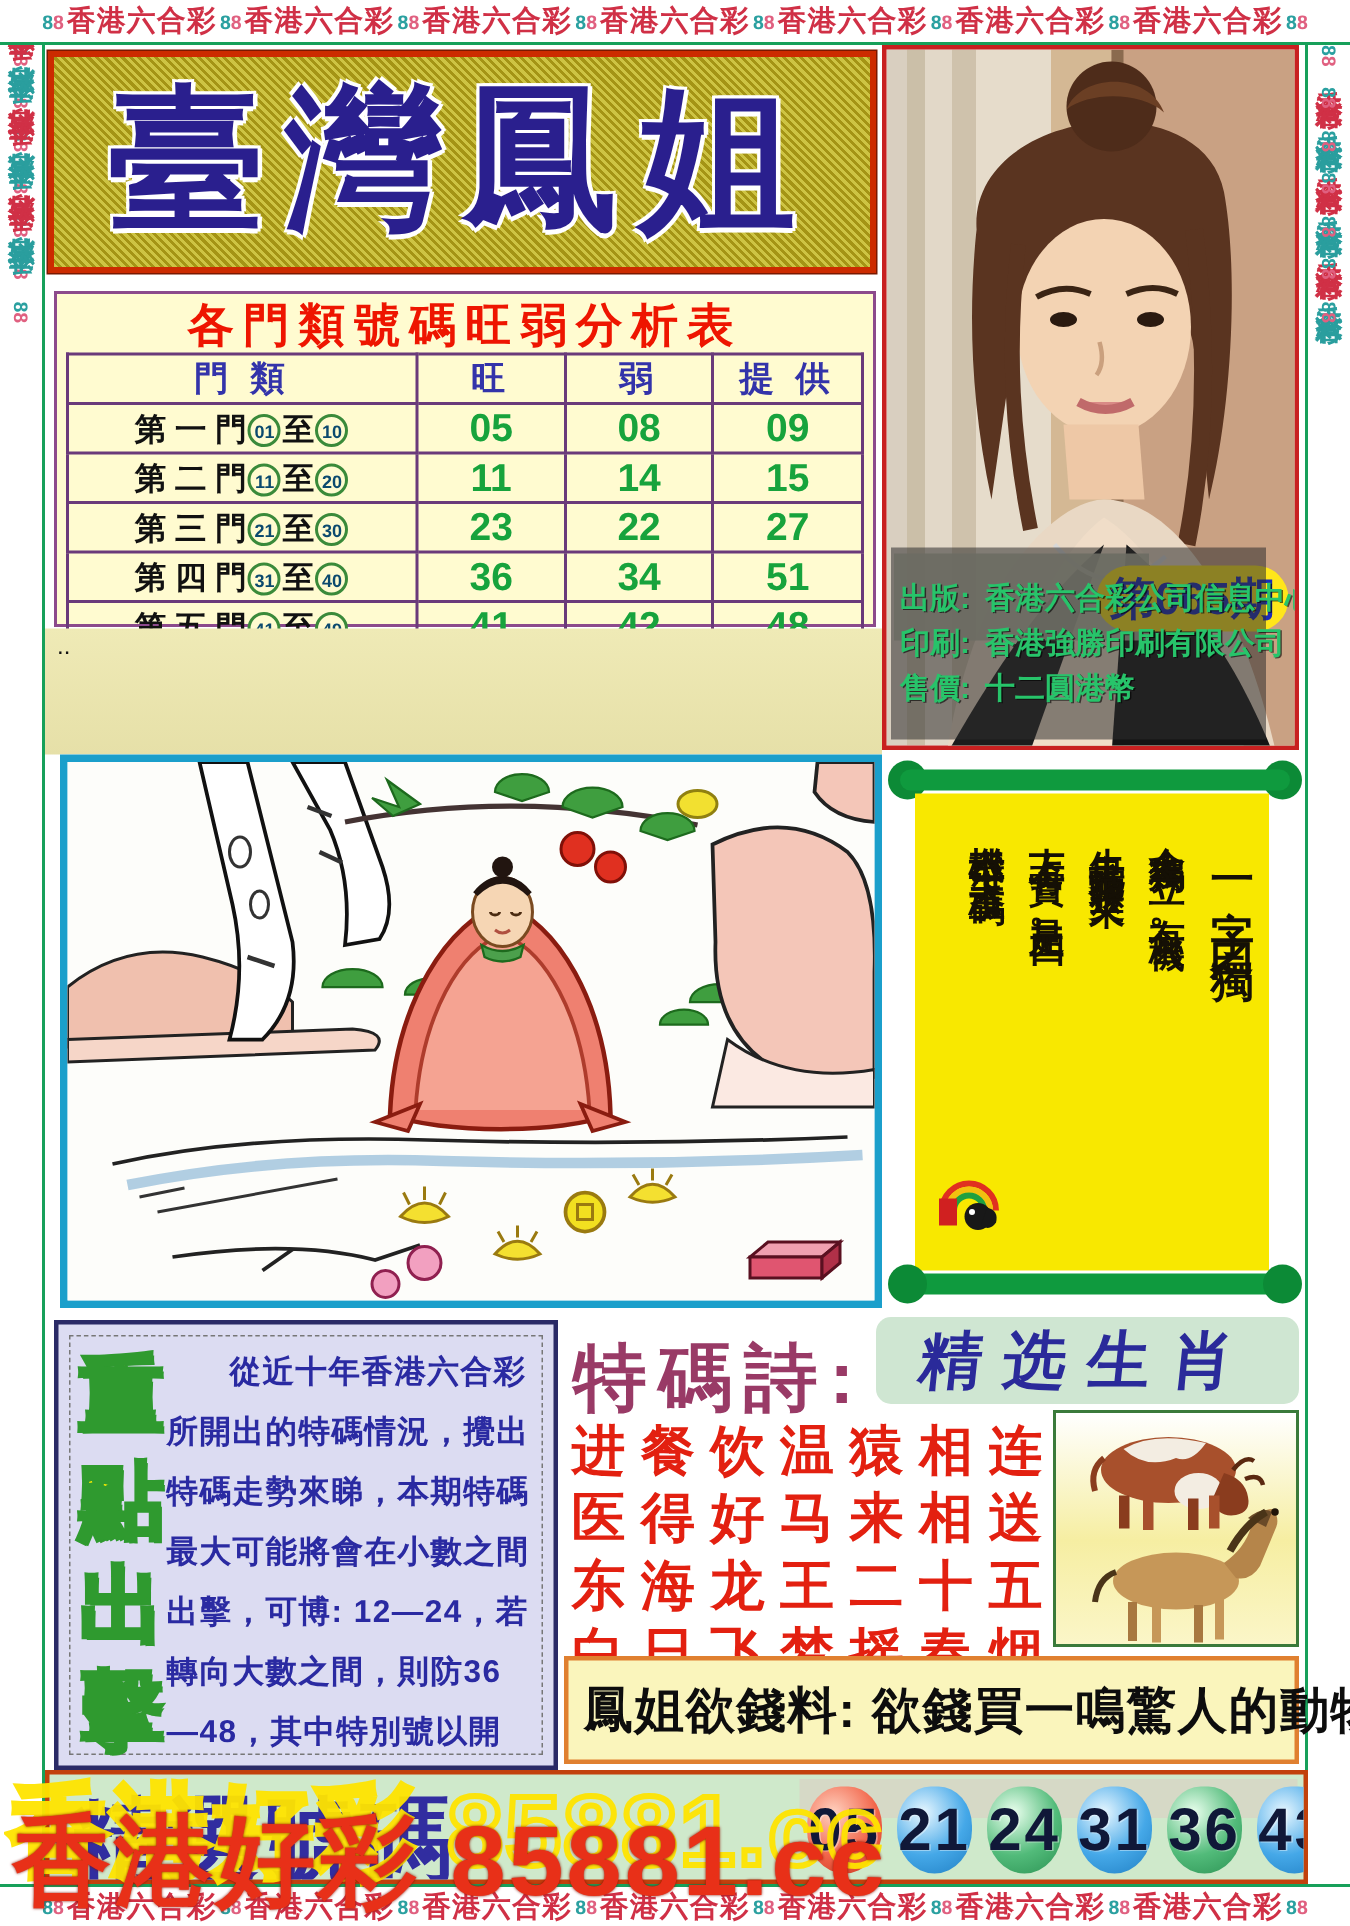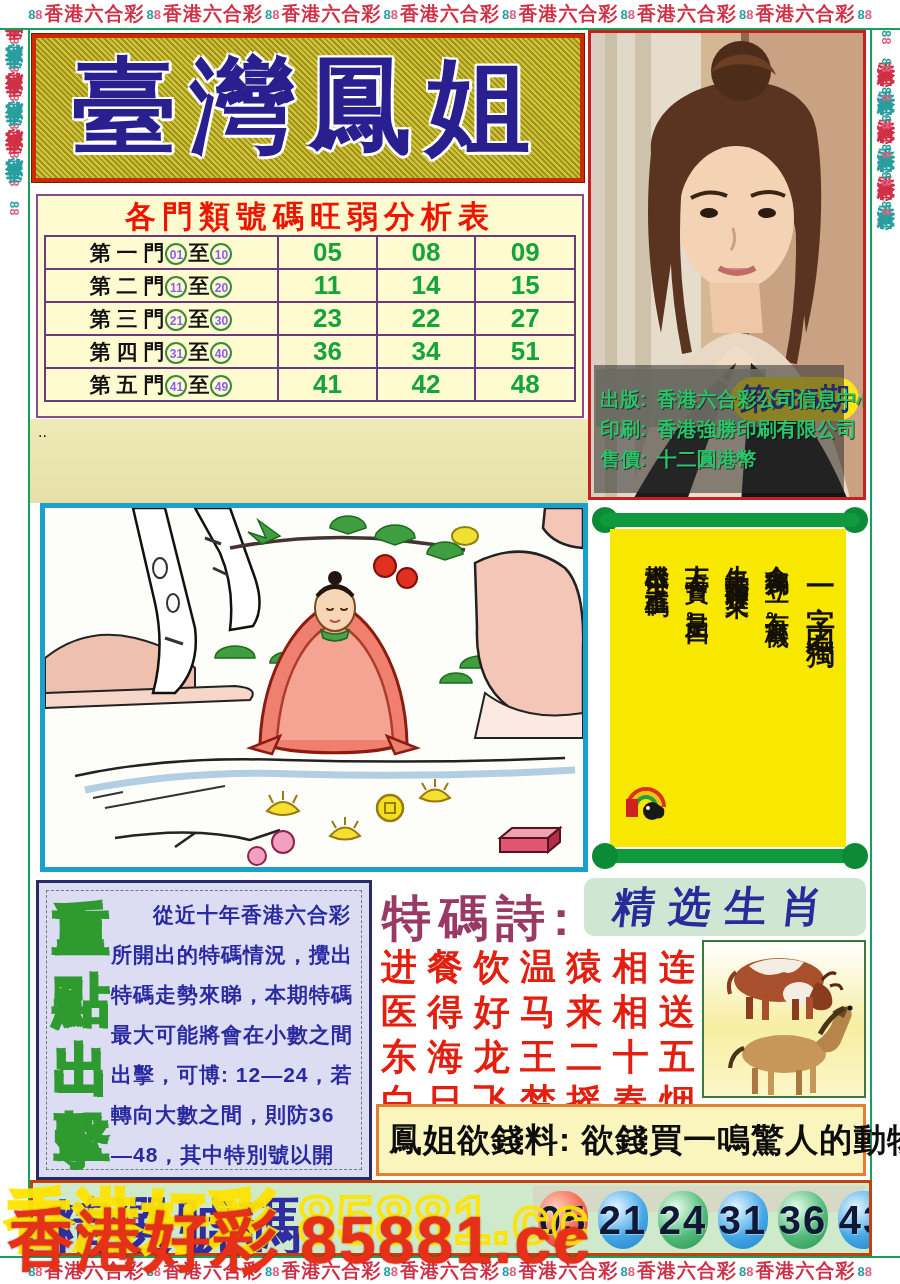--- a/index.html
+++ b/index.html
@@ -46,21 +46,21 @@
 
   
   .table-box { position:absolute; left:36px; top:194px; width:548px; height:224px; background:#fffbd0; border:2px solid #8c4a8c; padding:3px 6px; }
   .table-title { text-align:center; color:#ee1500; font-size:31px; font-weight:bold; letter-spacing:6px; line-height:36px; }
   table.an { width:100%; border-collapse:collapse; }
   table.an td { border:2px solid #6a3a7a; text-align:center; height:29px; }
   td.hdr { color:#3333aa; font-size:23px; font-weight:bold; letter-spacing:4px; }
   td.gate { color:#111; font-size:21px; font-weight:bold; white-space:nowrap; }
   td.val { color:#17a33c; font-size:26px; font-weight:bold; }
   .circ { display:inline-block; width:22px; height:22px; line-height:20px; border:2px solid #3a8a3a; border-radius:50%;
-    font-size:12px; font-weight:bold; color:#8b5cf6; text-align:center; vertical-align:middle; margin:0 1px; background:#fffbd0; }
+    font-size:12px; font-weight:bold; color:#0c4a6e; text-align:center; vertical-align:middle; margin:0 1px; background:#fffbd0; }
   col.c0{width:44%;} col.c1{width:18.6%;} col.c2{width:18.6%;} col.c3{width:18.8%;}
 
   
   .blank-strip { position:absolute; left:30px; top:419px; width:558px; height:84px;
     background:linear-gradient(180deg,#efeab6,#e6e0a8); color:#111; font-size:16px; padding:4px 8px; }
 
   
   .drawing { position:absolute; left:40px; top:503px; width:548px; height:369px; border:5px solid #1b9fcb; background:#fdfdfb; }
 
   
@@ -242,20 +242,26 @@
   <div class="table-box">
     <div class="table-title">各門類號碼旺弱分析表</div>
     <table class="an">
       <colgroup>
           <col class="c0">
           <col class="c1">
           <col class="c2">
           <col class="c3">
         </colgroup>
       <tbody>
+          <tr>
+            <td class="hdr">門 類</td>
+            <td class="hdr">旺</td>
+            <td class="hdr">弱</td>
+            <td class="hdr">提 供</td>
+          </tr>
           <tr>
             <td class="gate">第 一 門<span class="circ">01</span>至<span class="circ">10</span></td>
             <td class="val">05</td>
             <td class="val">08</td>
             <td class="val">09</td>
           </tr>
           <tr>
             <td class="gate">第 二 門<span class="circ">11</span>至<span class="circ">20</span></td>
             <td class="val">11</td>
             <td class="val">14</td>

